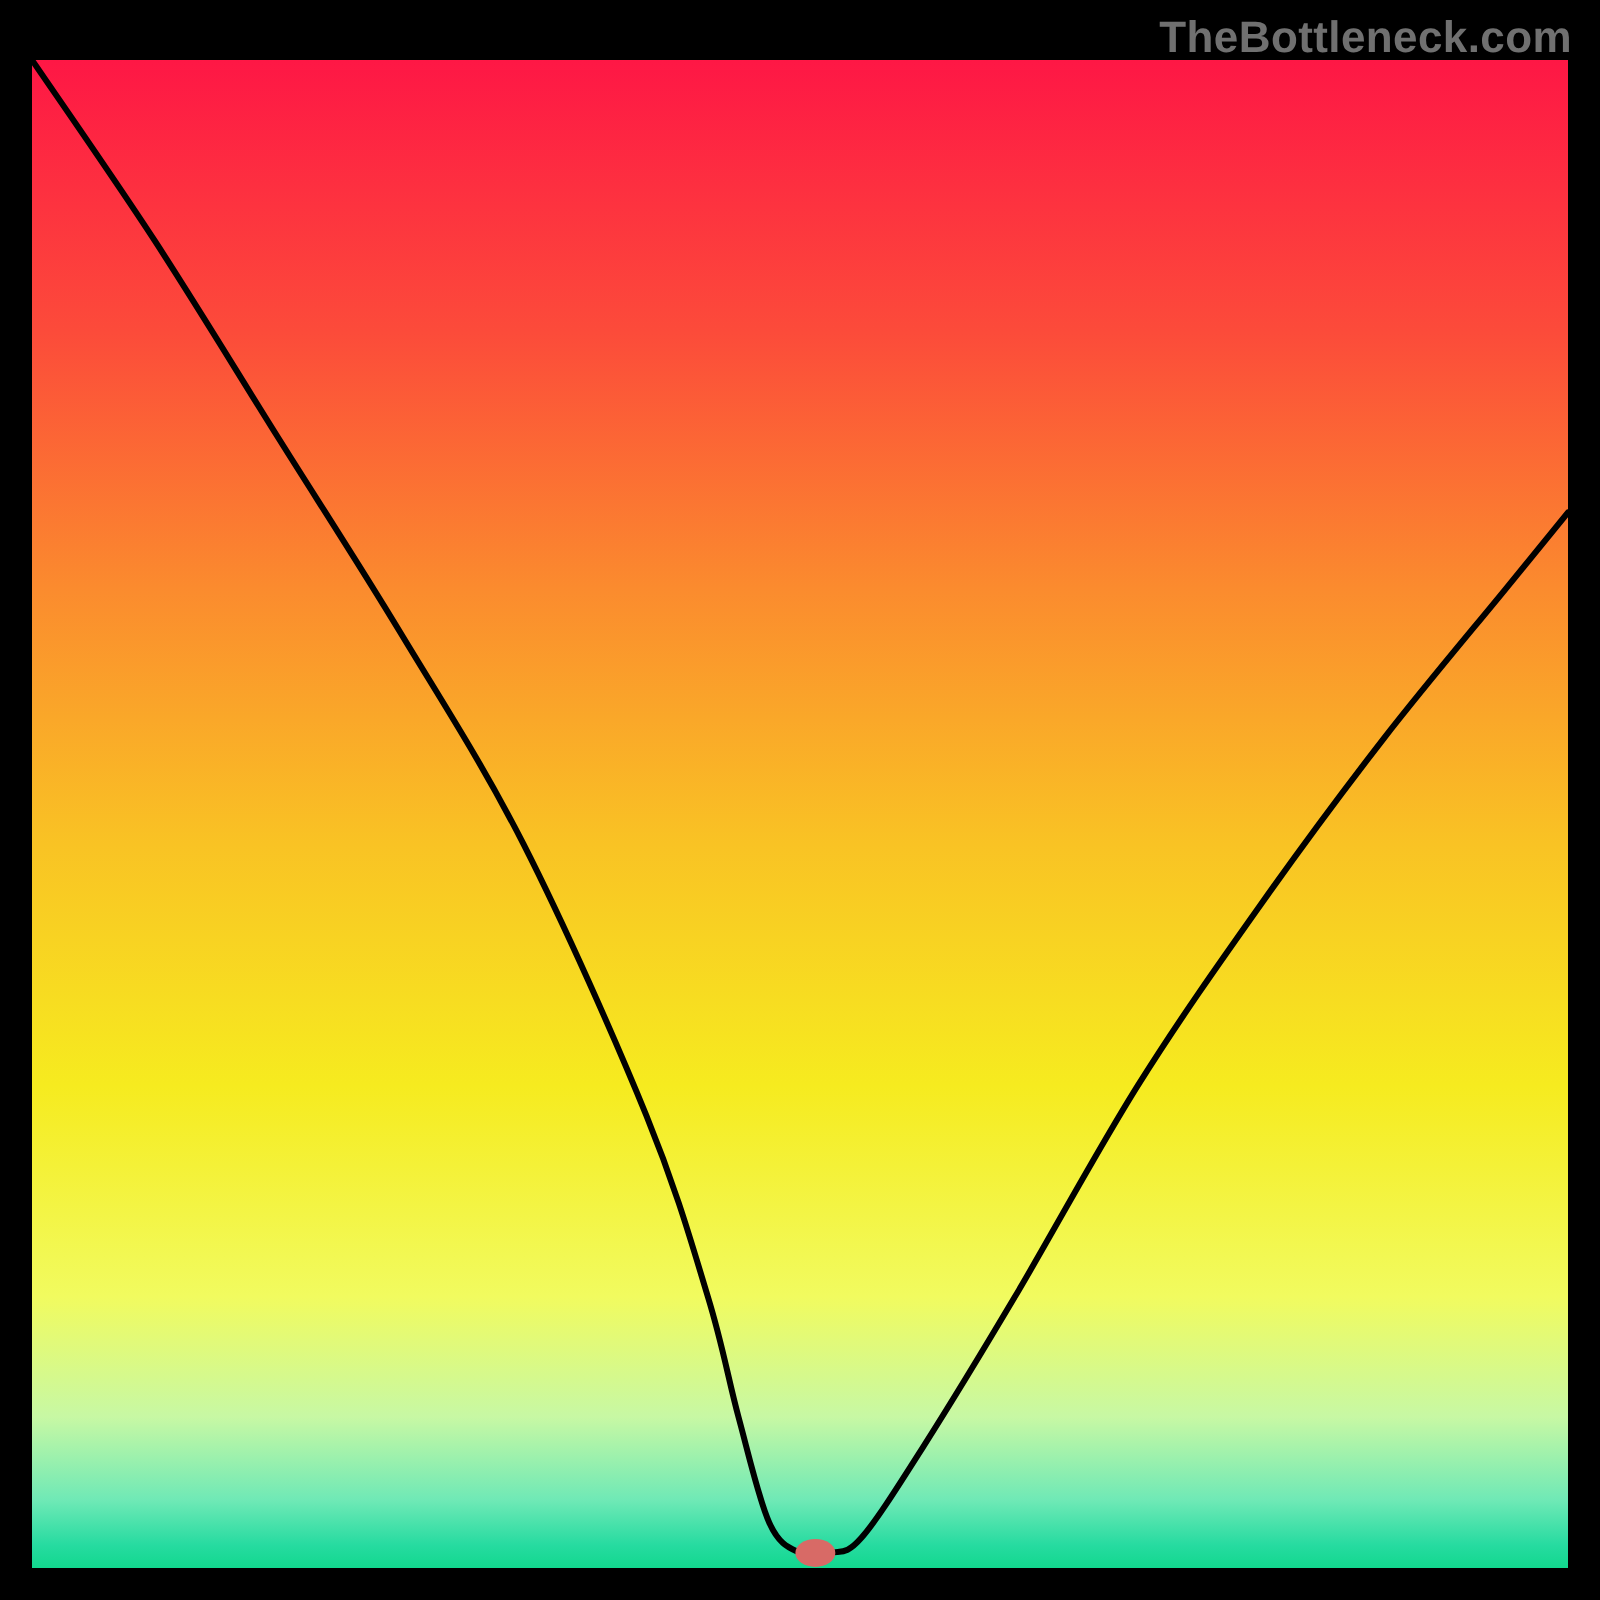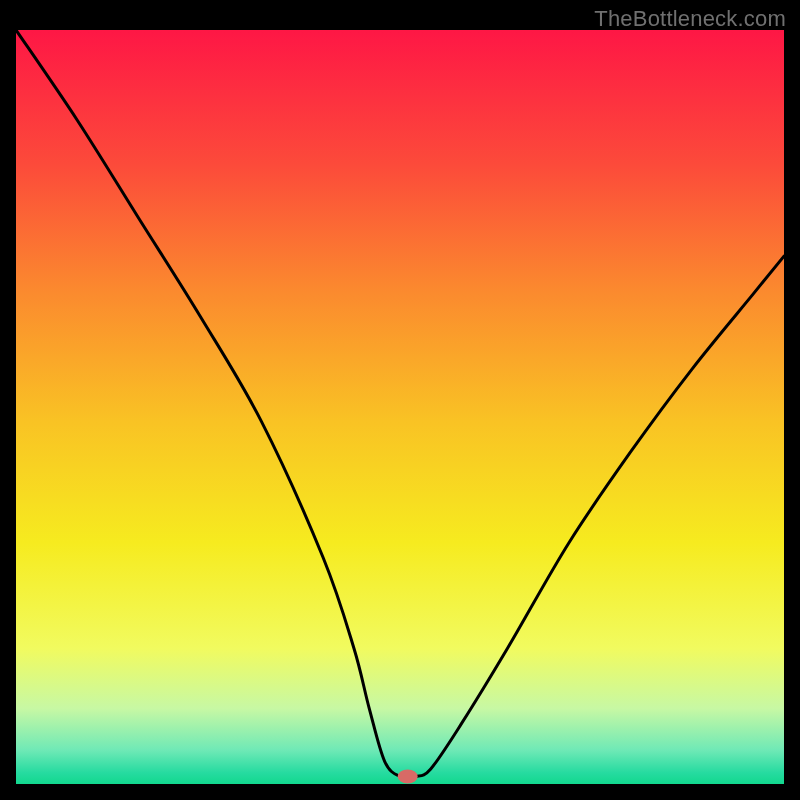--- a/index.html
+++ b/index.html
@@ -15,21 +15,21 @@
     width: 800px;
     height: 800px;
     background: #000;
   }
   .watermark {
     position: absolute;
     top: 6px;
     right: 14px;
     color: #707070;
     font-size: 22px;
-    font-weight: 400;
+    font-weight: 700;
     letter-spacing: 0.2px;
     z-index: 10;
   }
   .plot {
     position: absolute;
     left: 16px;
     top: 30px;
     width: 768px;
     height: 754px;
     overflow: hidden;

